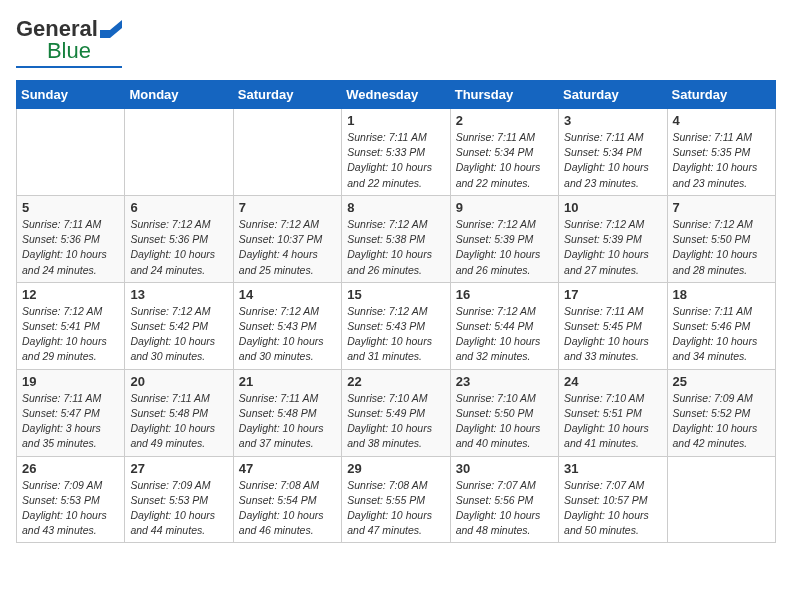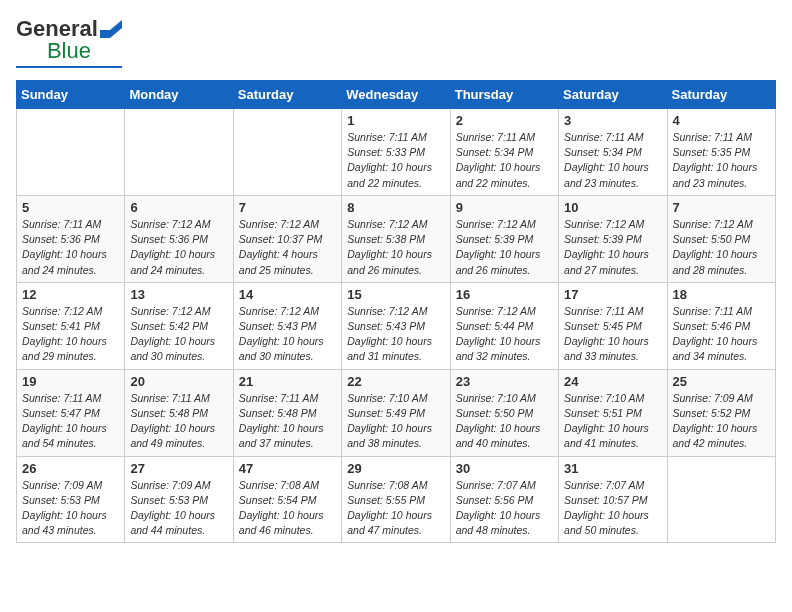--- a/index.html
+++ b/index.html
@@ -269,21 +269,21 @@
           <span>Daylight: 10 hours and 34 minutes.</span>
         </div>
       </td>
       </tr>
       <tr>
         <td>
         <span class="day-number">19</span>
         <div class="day-info">
           <span>Sunrise: 7:11 AM</span><br>
           <span>Sunset: 5:47 PM</span><br>
-          <span>Daylight: 10 hours and 54 minutes.</span>
+          <span>Daylight: 3 hours and 35 minutes.</span>
         </div>
       </td>
         <td>
         <span class="day-number">20</span>
         <div class="day-info">
           <span>Sunrise: 7:11 AM</span><br>
           <span>Sunset: 5:48 PM</span><br>
           <span>Daylight: 10 hours and 49 minutes.</span>
         </div>
       </td>

